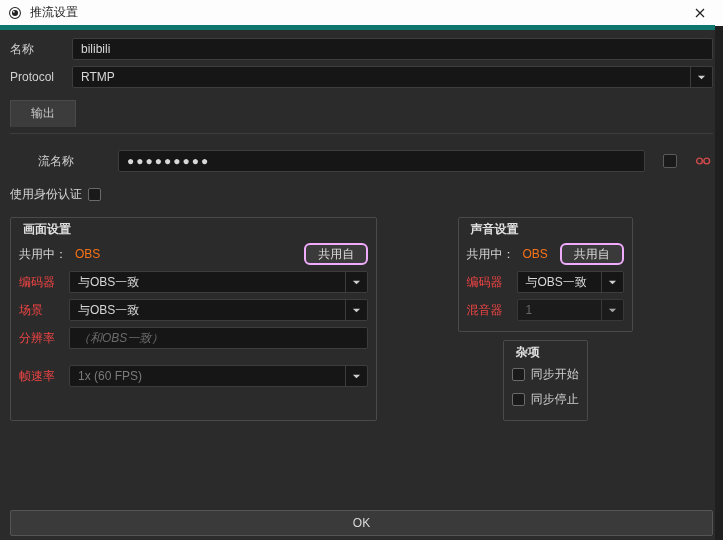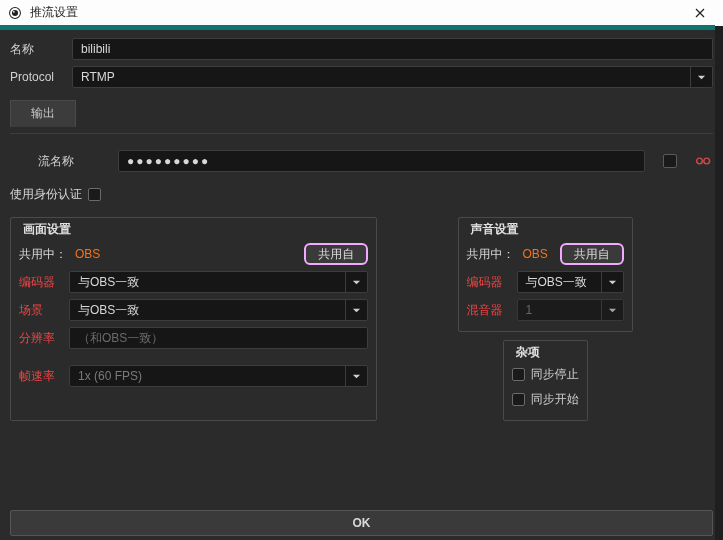--- a/index.html
+++ b/index.html
@@ -94,28 +94,28 @@
   .group-inner { display:flex; flex-direction:column; gap:6px; margin-top:2px;}
 
   .g-row { display:flex; align-items:center; gap:6px; }
   .g-lbl { width:44px; color:#ef4444; }
   .g-val { flex:1; }
   .txt-val { color:#f97316; padding-left:2px;}
   .btn {
     height:22px; padding:0 12px; background:#3a3a3a; border:2px solid #f0abfc; color:#ddd; display:flex; align-items:center; justify-content:center; cursor:pointer; border-radius:6px;
   }
 
-  .placeholder-ital { color:#6b6b6b; }
+  .placeholder-ital { color:#6b6b6b; font-style:italic; }
   .dim-text { color:#7a7a7a; }
 
   .chk-row { display:flex; align-items:center; gap:6px; color:#d0d0d0;}
   .chk-box { width:13px; height:13px; border:1px solid #6a6a6a; background:#1a1a1a; border-radius:2px; }
 
   .ok-bar {
-    height:26px; margin:6px 10px 8px 10px; background:#3a3a3a; border:1px solid #555; display:flex; align-items:center; justify-content:center; cursor:pointer; border-radius:2px;font-weight:bold;
+    height:26px; margin:6px 10px 8px 10px; background:#3a3a3a; border:1px solid #555; display:flex; align-items:center; justify-content:center; cursor:pointer; border-radius:2px;
   }
 
   .side-strip { position:absolute; right:0; top:26px; bottom:0; width:8px; background:#1f1f1f; }
   .side-strip-top { position:absolute; right:0; top:0; height:26px; width:8px; background:#fdfdfd;}
 
 </style>
 </head>
 <body>
 
 <div class="titlebar">
@@ -269,25 +269,25 @@
                 </div>
               </div>
             </div>
           </div>
 
           <div class="group">
             <div class="group-title">杂项</div>
             <div class="group-inner" style="gap:8px; padding-bottom:2px;">
               <div class="chk-row">
                 <div class="chk-box"></div>
-                <span>同步停止</span>
+                <span>同步开始</span>
               </div>
               <div class="chk-row">
                 <div class="chk-box"></div>
-                <span>同步开始</span>
+                <span>同步停止</span>
               </div>
             </div>
           </div>
         </div>
       </div>
 
     </div>
   </div>
 
   <div class="ok-bar">

